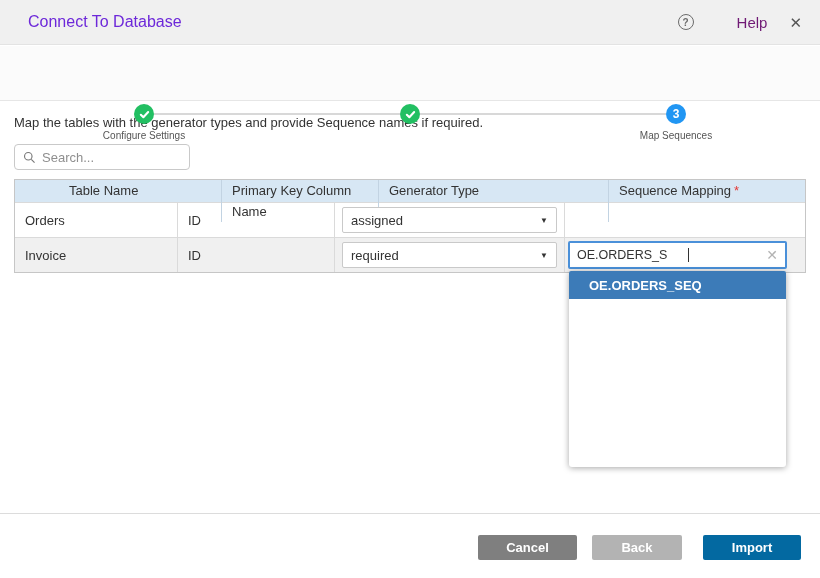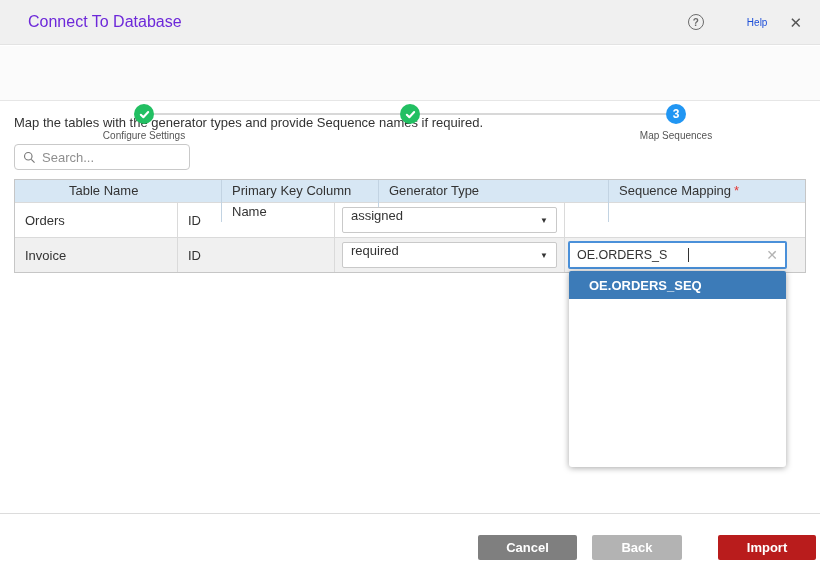--- a/index.html
+++ b/index.html
@@ -18,21 +18,21 @@
     background:#f0f0f0; border-bottom:1px solid #e3e3e3;
     display:flex; align-items:center;
   }
   .title { margin-left:28px; font-size:16px; color:#6d28d9; }
   .titlebar-right { margin-left:auto; margin-right:18px; display:flex; align-items:center; }
   .help-circle {
     width:16px; height:16px; border:1.4px solid #6b6b6b; border-radius:50%;
     display:flex; align-items:center; justify-content:center;
     font-size:10px; color:#6b6b6b; font-weight:bold;
   }
-  .help-text { font-size:10px; color:#1d4ed8; margin-left:7px; cursor:pointer;padding-left:36px; }
+  .help-text { font-size:15px; color:#701a75; margin-left:7px; cursor:pointer;padding-left:36px; }
   .close-btn { margin-left:22px; font-size:15px; color:#555; cursor:pointer; line-height:1; }
 
   
   .stepper {
     position:absolute; top:46px; left:0; width:820px; height:55px;
     background:#fbfbfb; border-bottom:1px solid #e6e6e6;
   }
   .step-line { position:absolute; top:67px; height:2px; background:#d8d8d8; z-index:1; }
   .line-1 { left:154px; width:246px; }
   .line-2 { left:420px; width:246px; }
@@ -80,21 +80,21 @@
     padding-left:10px; border-right:1px solid #dadada; overflow:hidden;
   }
   .tbody-row .tcell:last-child { border-right:none; }
   .tbody-row .tcell.control { padding-left:0; }
   .row-alt { background:#f0f0f0; }
   .req { color:#e53935; margin-left:3px; font-size:13px; }
 
   .fake-select {
     margin:0 7px; width:calc(100% - 14px); height:26px;
     border:1px solid #c9c9c9; border-radius:2px; background:#fff;
-    display:flex; align-items:flex-start; padding:0 8px; position:relative;
+    display:flex; align-items:center; padding:0 8px; position:relative;
     font-size:13px; color:#333; cursor:pointer;
   }
   .fake-select .caret {
     position:absolute; right:8px; font-size:8px; color:#333; top:50%;
     transform:translateY(-50%);
   }
 
   .seq-input {
     margin-left:3px; width:219px; height:28px;
     border:2px solid #4a90d9; border-radius:2px; background:#fff;
@@ -121,21 +121,21 @@
   
   .footer-divider { position:absolute; top:513px; left:0; width:820px; height:1px; background:#dcdcdc; }
   .btn {
     position:absolute; top:535px; height:25px; border:none; border-radius:2px;
     color:#fff; font-size:13px; font-weight:bold; cursor:pointer;
     display:flex; align-items:center; justify-content:center;
     font-family:"Liberation Sans",sans-serif;
   }
   .btn-cancel { left:478px; width:99px; background:#7f7f7f; }
   .btn-back   { left:592px; width:90px; background:#b3b3b3; }
-  .btn-import { left:718px; width:98px; background:#b91c1c; }
+  .btn-import { left:703px; width:98px; background:#0369a1; }
 </style>
 </head>
 <body>
 
 <div class="titlebar">
   <div class="title">Connect To Database</div>
   <div class="titlebar-right">
     <div class="help-circle">
       <span>?</span>
     </div>

